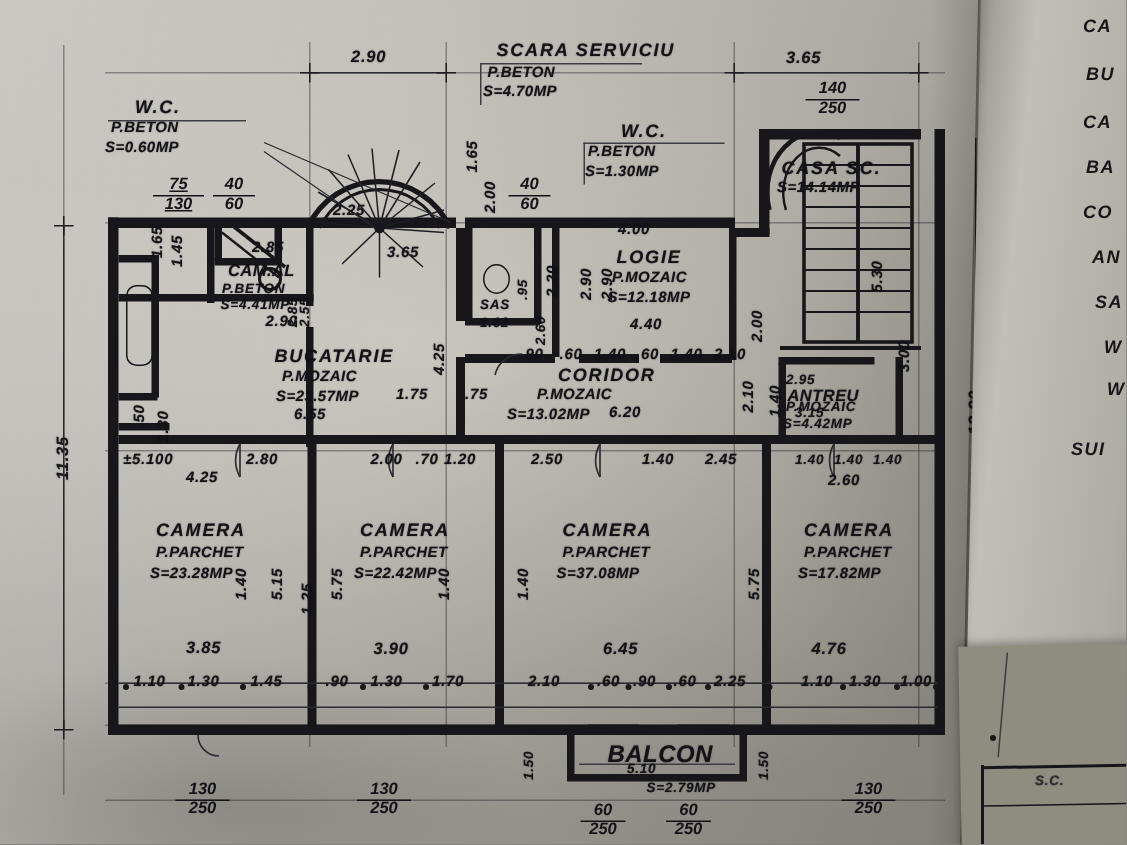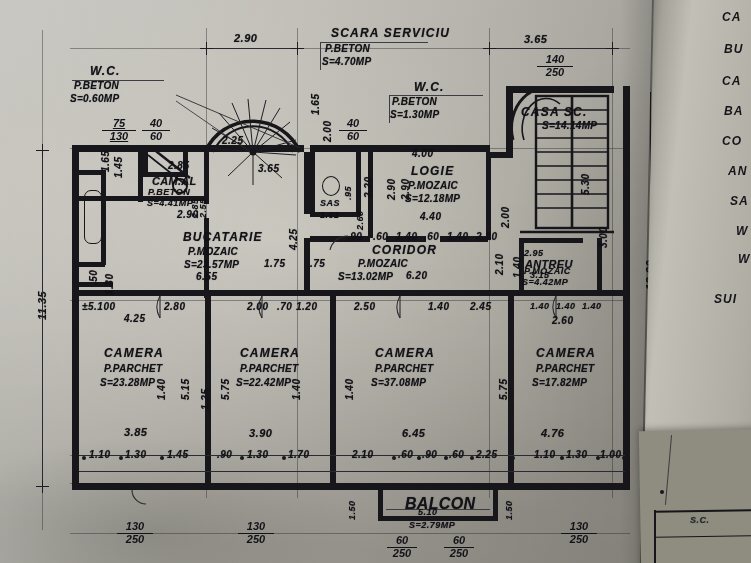--- a/index.html
+++ b/index.html
@@ -257,21 +257,21 @@
   <div class="tl" style="left:320px;top:42px;width:108px;height:1.2px;"></div>
   <div class="tl" style="left:320px;top:42px;width:1.2px;height:28px;"></div>
 
   <div class="txt room-name" style="left:414px;top:80px;">W.C.</div>
   <div class="txt room-sub" style="left:392px;top:96px;">P.BETON</div>
   <div class="txt room-sub" style="left:390px;top:109px;">S=1.30MP</div>
   <div class="tl" style="left:389px;top:95px;width:94px;height:1.2px;"></div>
   <div class="tl" style="left:389px;top:95px;width:1.2px;height:28px;"></div>
 
   <div class="txt room-name" style="left:521px;top:105px;">CASA SC.</div>
-  <div class="txt room-sub" style="left:542px;top:120px;">S=14.14MP</div>
+  <div class="txt room-sub" style="left:518px;top:120px;">S=14.14MP</div>
 
   <div class="txt room-sub" style="left:152px;top:175px;font-size:11px;">CAM.AL</div>
   <div class="txt tiny" style="left:148px;top:187px;">P.BETON</div>
   <div class="txt tiny" style="left:147px;top:198px;">S=4.41MP</div>
 
   <div class="txt room-name" style="left:411px;top:164px;">LOGIE</div>
   <div class="txt room-sub" style="left:408px;top:180px;">P.MOZAIC</div>
   <div class="txt room-sub" style="left:405px;top:193px;">S=12.18MP</div>
 
   <div class="txt room-name" style="left:183px;top:230px;">BUCATARIE</div>
@@ -300,21 +300,21 @@
   <div class="txt room-name" style="left:375px;top:346px;">CAMERA</div>
   <div class="txt room-sub" style="left:375px;top:363px;">P.PARCHET</div>
   <div class="txt room-sub" style="left:371px;top:377px;">S=37.08MP</div>
 
   <div class="txt room-name" style="left:536px;top:346px;">CAMERA</div>
   <div class="txt room-sub" style="left:536px;top:363px;">P.PARCHET</div>
   <div class="txt room-sub" style="left:532px;top:377px;">S=17.82MP</div>
 
   <div class="txt room-sub" style="left:405px;top:495px;font-size:16px;">BALCON</div>
   <div class="txt tiny" style="left:418px;top:507px;">5.10</div>
-  <div class="txt tiny" style="left:409px;top:520px;">S=2.79MP</div>
+  <div class="txt tiny" style="left:431px;top:520px;">S=2.79MP</div>
 
   <div class="dim" style="left:206px;top:48px;width:92px;"></div>
   <div class="plus" style="left:200px;top:42px;width:13px;height:13px;"></div>
   <div class="plus" style="left:291px;top:42px;width:13px;height:13px;"></div>
   <div class="txt dimtxt" style="left:234px;top:32px;">2.90</div>
 
   <div class="dim" style="left:489px;top:48px;width:124px;"></div>
   <div class="plus" style="left:483px;top:42px;width:13px;height:13px;"></div>
   <div class="plus" style="left:606px;top:42px;width:13px;height:13px;"></div>
   <div class="txt dimtxt" style="left:524px;top:33px;">3.65</div>

